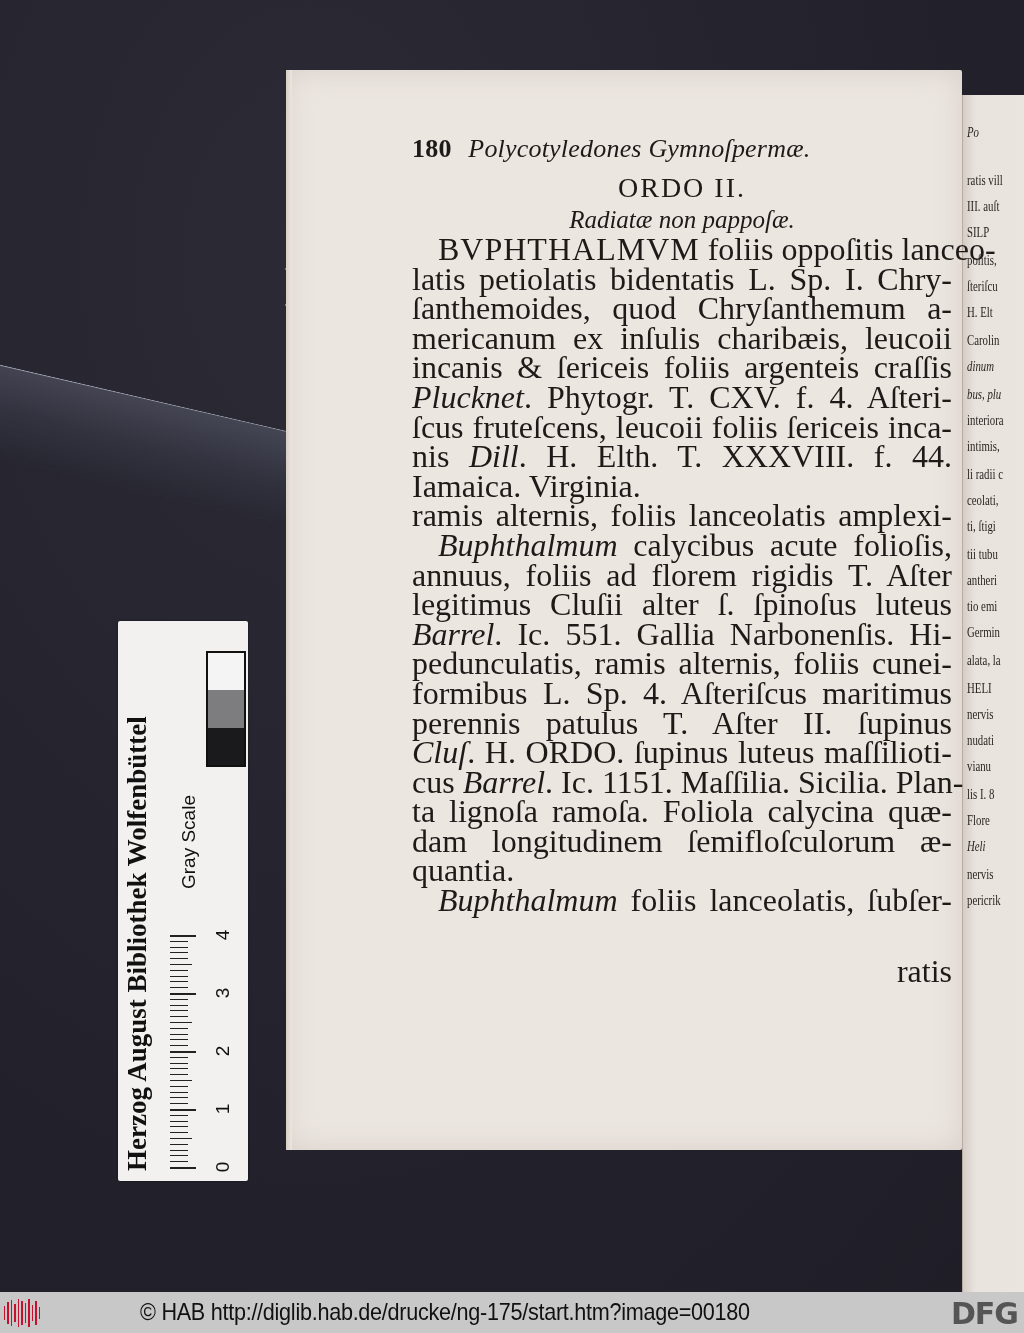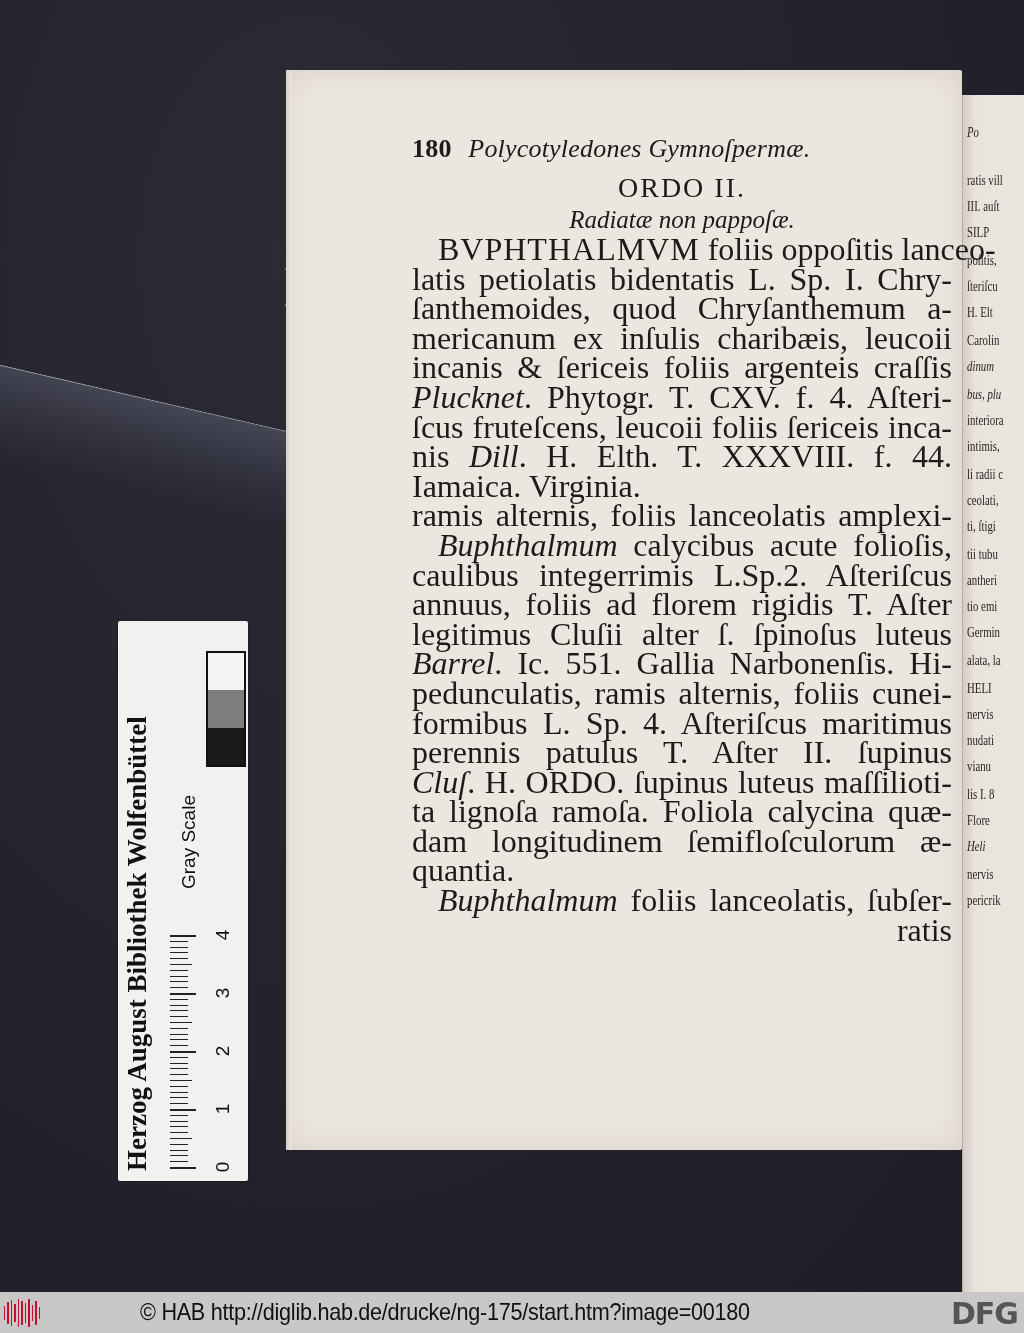--- a/index.html
+++ b/index.html
@@ -61,21 +61,21 @@
     .header-line .pagenum { font-weight: bold; margin-right: 10px; }
     .header-line .running { font-style: italic; }
     .ordo { text-align: center; font-size: 28px; line-height: 34px; letter-spacing: 2px; margin-top: 6px; }
     .subtitle { text-align: center; font-size: 25px; font-style: italic; line-height: 30px; }
     .para-line {
       font-size: 32px; line-height: 29.6px; white-space: nowrap;
       text-align: justify; text-align-last: justify;
     }
     .para-line.indent { padding-left: 26px; }
     .para-line.last { text-align-last: left; }
-    .para-line.right { text-align: left; text-align-last: right; }
+    .para-line.right { text-align: left; text-align-last: right; margin-top: 41px; }
     .sc { font-variant: small-caps; letter-spacing: 1px; }
     .it { font-style: italic; }
     
     .card {
       position: absolute; left: 118px; top: 621px; width: 130px; height: 560px;
       background: #f2f1f0; border-radius: 2px;
       box-shadow: 0 0 2px rgba(0,0,0,0.6);
     }
     .card-title {
       position: absolute; left: 2px; top: 550px; width: 540px; height: 34px;
@@ -180,28 +180,28 @@
       <div class="para-line"><span>latis petiolatis bidentatis L. Sp. I.  Chry-</span></div>
       <div class="para-line"><span>ſanthemoides, quod Chryſanthemum a-</span></div>
       <div class="para-line"><span>mericanum ex inſulis charibæis, leucoii</span></div>
       <div class="para-line"><span>incanis &amp; ſericeis foliis argenteis craſſis</span></div>
       <div class="para-line"><span class="it">Plucknet</span><span>. Phytogr. T. CXV. f. 4. Aſteri-</span></div>
       <div class="para-line"><span>ſcus fruteſcens, leucoii foliis ſericeis inca-</span></div>
       <div class="para-line"><span>nis </span><span class="it">Dill</span><span>. H. Elth.  T. XXXVIII. f. 44.</span></div>
       <div class="para-line last"><span>Iamaica. Virginia.</span></div>
       <div class="para-line"><span>ramis alternis,  foliis lanceolatis amplexi-</span></div>
       <div class="para-line indent"><span class="it">Buphthalmum</span><span> calycibus acute folioſis,</span></div>
-      <div class="para-line"><span>caulibus integerrimis L.Sp.2. Aſteriſcus</span></div>
       <div class="para-line"><span>annuus, foliis ad florem rigidis T. Aſter</span></div>
       <div class="para-line"><span>legitimus Cluſii alter ſ. ſpinoſus luteus</span></div>
       <div class="para-line"><span class="it">Barrel</span><span>. Ic. 551. Gallia Narbonenſis. Hi-</span></div>
       <div class="para-line"><span>pedunculatis, ramis alternis, foliis cunei-</span></div>
       <div class="para-line"><span>formibus L. Sp. 4.  Aſteriſcus maritimus</span></div>
       <div class="para-line"><span>perennis patulus  T.  Aſter II. ſupinus</span></div>
       <div class="para-line"><span class="it">Cluſ</span><span>. H. ORDO.  ſupinus luteus maſſilioti-</span></div>
+      <div class="para-line"><span>cus </span><span class="it">Barrel</span><span>. Ic. 1151. Maſſilia. Sicilia. Plan-</span></div>
       <div class="para-line"><span>ta lignoſa ramoſa.  Foliola calycina quæ-</span></div>
       <div class="para-line"><span>dam  longitudinem  ſemifloſculorum  æ-</span></div>
       <div class="para-line last"><span>quantia.</span></div>
       <div class="para-line indent"><span class="it">Buphthalmum</span><span> foliis lanceolatis, ſubſer-</span></div>
       <div class="para-line right"><span>ratis</span></div>
     </div>
 </div>
 
 <div class="card">
   <div class="card-title">Herzog August Bibliothek Wolfenbüttel</div>

